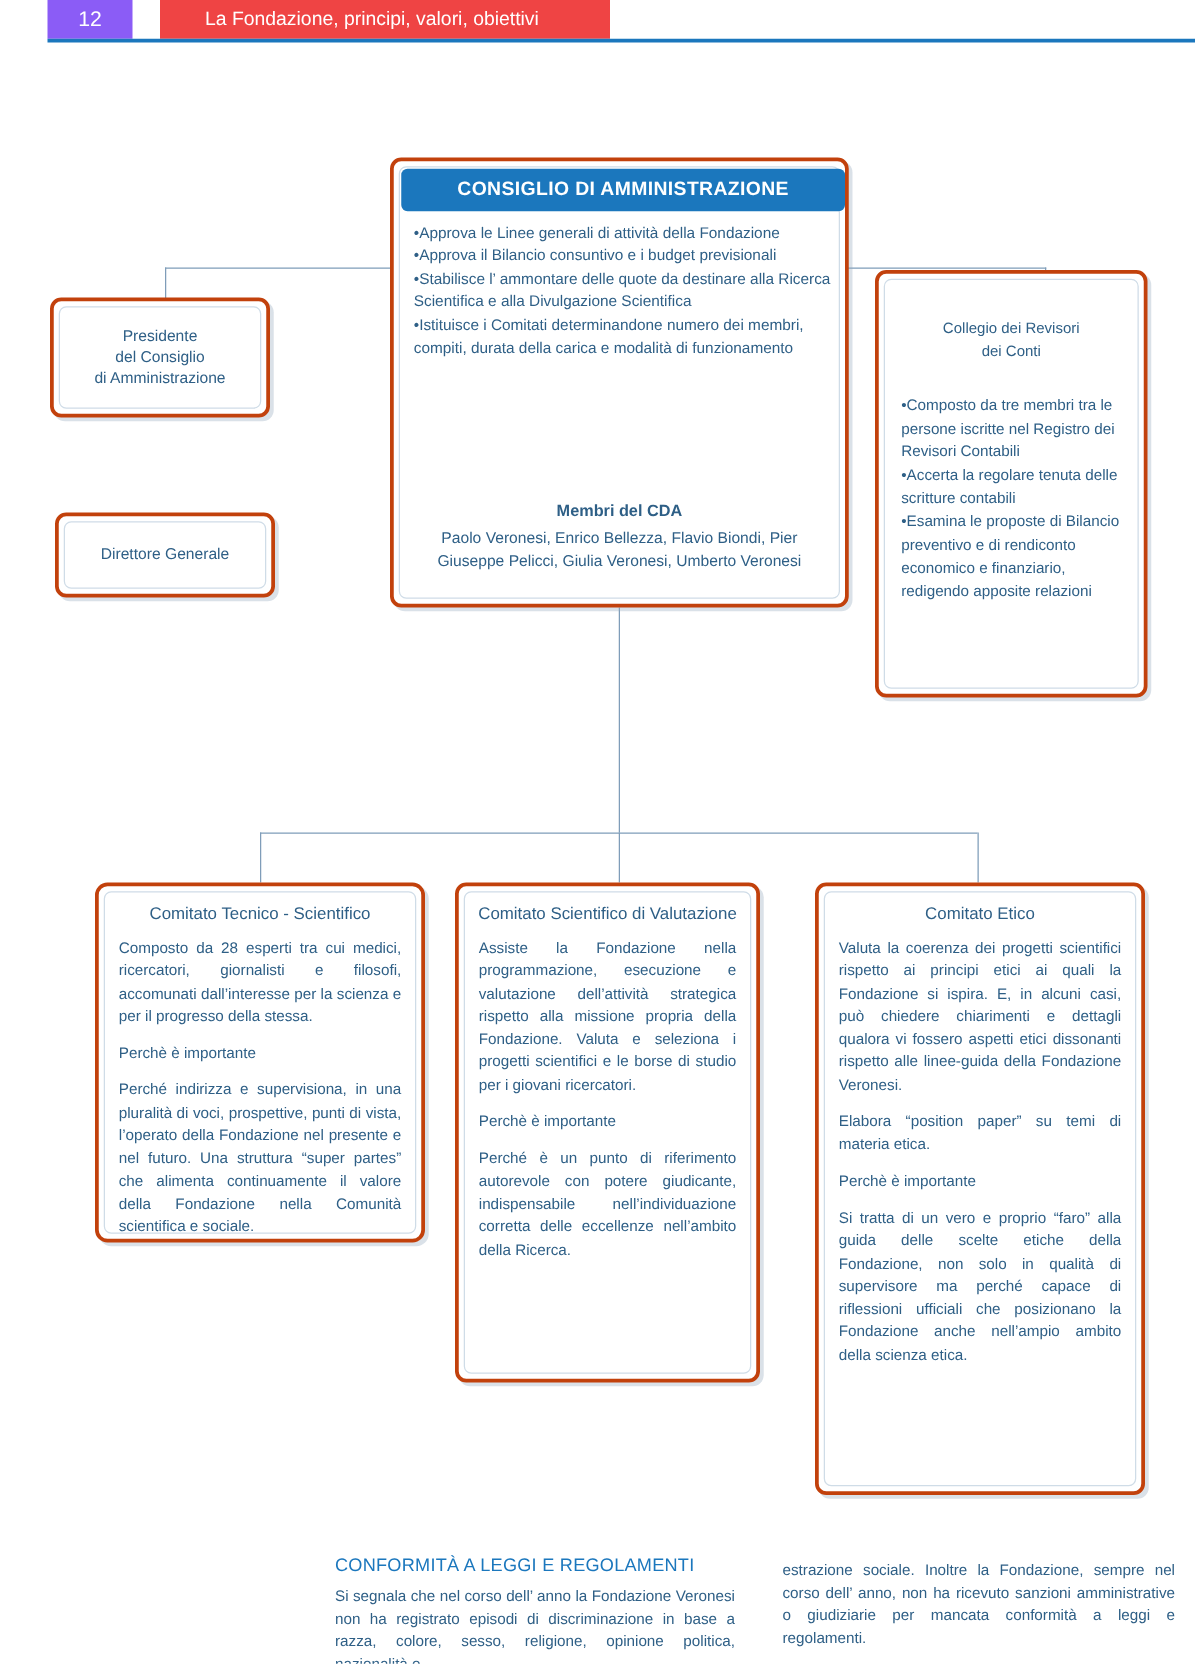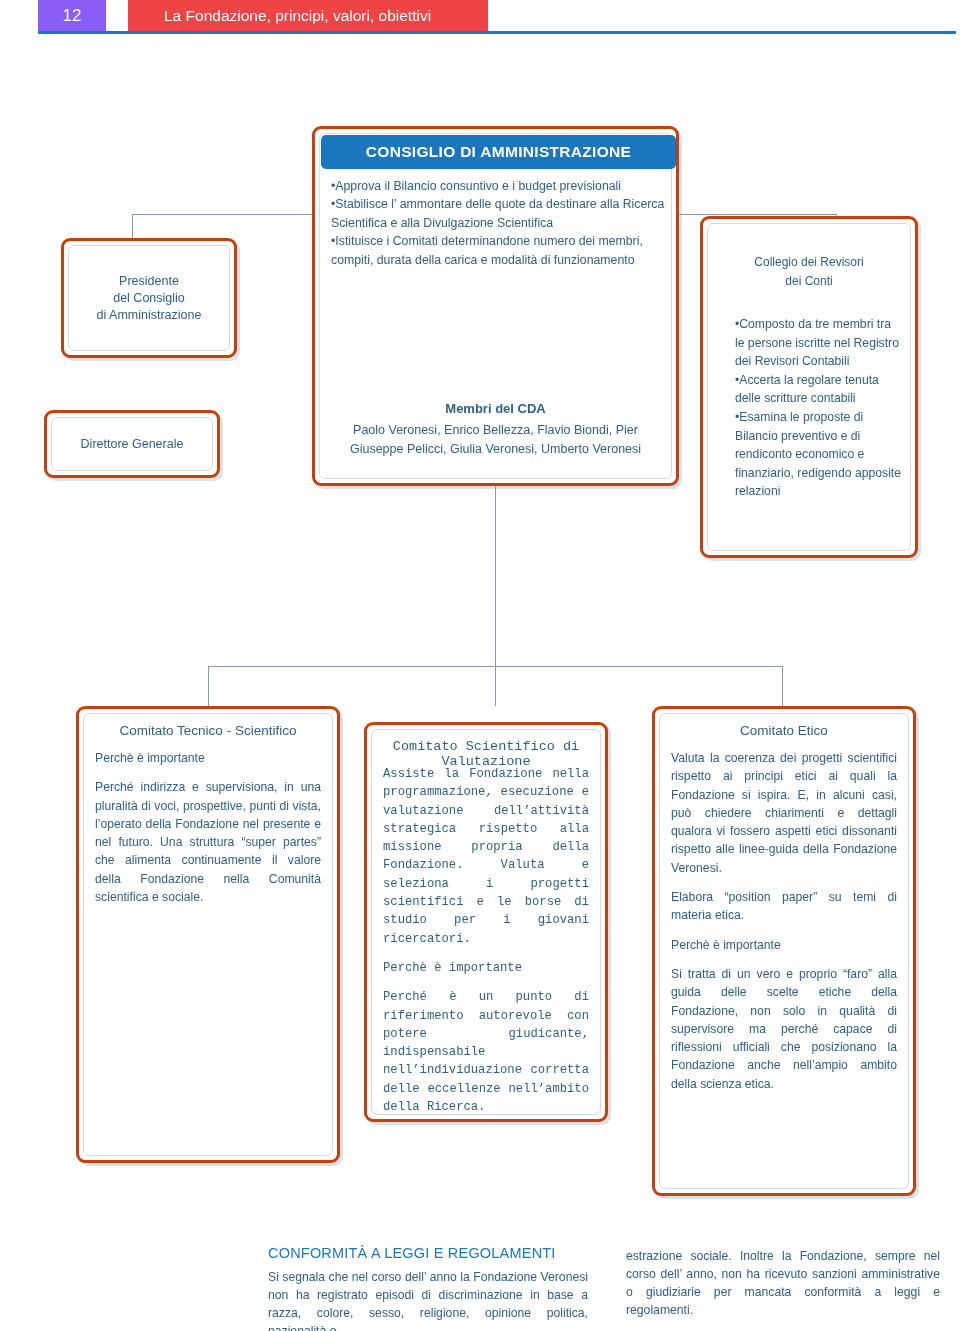--- a/index.html
+++ b/index.html
@@ -78,21 +78,21 @@
   }
 
   
   #revisori-box { left: 700px; top: 216px; width: 218px; height: 342px; }
   .rev-title {
     position: absolute; left: 12px; right: 12px; top: 34px;
     text-align: center; font-size: 12px; line-height: 19px; color: #2e5f86;
   }
   .rev-body {
     position: absolute; left: 18px; right: 14px; top: 96px;
-    font-size: 12.2px; line-height: 18.6px; color: #2e5f86; margin-left: 14px;
+    font-size: 12.2px; line-height: 18.6px; color: #2e5f86;
   }
   .rev-body li { list-style: none; }
   .rev-body li::before { content: "\2022 "; }
   .cm-title {
     position: absolute; left: 10px; right: 10px; top: 14px;
     text-align: center; font-size: 13.5px; color: #2e5f86;
   }
   .cm-text {
     position: absolute; left: 16px; right: 16px; top: 40px;
     font-size: 12.2px; line-height: 18.3px; color: #2e5f86;
@@ -128,65 +128,67 @@
   <div class="line" style="left:132px; top:440px; width:1px; height:1px;"></div>
   <div class="line" style="left:677px; top:214px; width:160px; height:1px;"></div>
   <div class="line" style="left:836px; top:214px; width:1px; height:30px;"></div>
   <div class="line" style="left:495px; top:486px; width:1px; height:180px;"></div>
   <div class="line" style="left:208px; top:666px; width:574px; height:1px;"></div>
   <div class="line" style="left:208px; top:666px; width:1px; height:40px;"></div>
   <div class="line" style="left:495px; top:666px; width:1px; height:40px;"></div>
   <div class="line" style="left:782px; top:666px; width:1px; height:40px;"></div>
 </div>
 
-<div class="card leftbox" style="left:61px; top:238px; height:120px;">
+<div class="card leftbox" style="left:40px; top:238px; height:96px;">
   <div class="card-inner"></div>
   <div class="lb-text" style="white-space: pre-line;">Presidente
 del Consiglio
 di Amministrazione</div>
 </div>
 
 <div class="card leftbox" style="left:44px; top:410px; height:68px;">
   <div class="card-inner"></div>
   <div class="lb-text" style="white-space: pre-line;">Direttore Generale</div>
 </div>
 
 <div class="card" id="cda-box">
   <div class="card-inner"></div>
   <div class="cda-header">CONSIGLIO DI AMMINISTRAZIONE</div>
   <ul class="cda-body">
+    <li>Approva le Linee generali di attività della Fondazione</li>
     <li>Approva il Bilancio consuntivo e i budget previsionali</li>
     <li>Stabilisce l’ ammontare delle quote da destinare alla Ricerca Scientifica e alla Divulgazione Scientifica</li>
     <li>Istituisce i Comitati determinandone numero dei membri, compiti, durata della carica e modalità di funzionamento</li>
   </ul>
   <div class="cda-members-title">Membri del CDA</div>
   <div class="cda-members">Paolo Veronesi, Enrico Bellezza, Flavio Biondi, Pier Giuseppe Pelicci, Giulia Veronesi, Umberto Veronesi</div>
 </div>
 
 <div class="card" id="revisori-box">
   <div class="card-inner"></div>
   <div class="rev-title" style="white-space: pre-line;">Collegio dei Revisori
 dei Conti</div>
   <ul class="rev-body">
     <li>Composto da tre membri tra le persone iscritte nel Registro dei Revisori Contabili</li>
     <li>Accerta la regolare tenuta delle scritture contabili</li>
     <li>Esamina le proposte di Bilancio preventivo e di rendiconto economico e finanziario, redigendo apposite relazioni</li>
   </ul>
 </div>
 
-<div class="card" style="left:76px; top:706px; width:264px; height:457px;">
+<div class="card" style="left:76px; top:706px; width:264px; height:288px;border-radius:10px;">
   <div class="card-inner"></div>
   <div class="cm-title">Comitato Tecnico - Scientifico</div>
   <div class="cm-text">
+    <p>Composto da 28 esperti tra cui medici, ricercatori, giornalisti e filosofi, accomunati dall’interesse per la scienza e per il progresso della stessa.</p>
     <p>Perchè è importante</p>
     <p>Perché indirizza e supervisiona, in una pluralità di voci, prospettive, punti di vista, l’operato della Fondazione nel presente e nel futuro. Una struttura “super partes” che alimenta continuamente il valore della Fondazione nella Comunità scientifica e sociale.</p>
   </div>
 </div>
 
-<div class="card" style="left:364px; top:722px; width:244px; height:400px;font-family:Liberation Mono, monospace;">
+<div class="card" style="left:364px; top:706px; width:244px; height:400px;">
   <div class="card-inner"></div>
   <div class="cm-title">Comitato Scientifico di Valutazione</div>
   <div class="cm-text">
     <p>Assiste la Fondazione nella programmazione, esecuzione e valutazione dell’attività strategica rispetto alla missione propria della Fondazione. Valuta e seleziona i progetti scientifici e le borse di studio per i giovani ricercatori.</p>
     <p>Perchè è importante</p>
     <p>Perché è un punto di riferimento autorevole con potere giudicante, indispensabile nell’individuazione corretta delle eccellenze nell’ambito della Ricerca.</p>
   </div>
 </div>
 
 <div class="card" style="left:652px; top:706px; width:264px; height:490px;">

